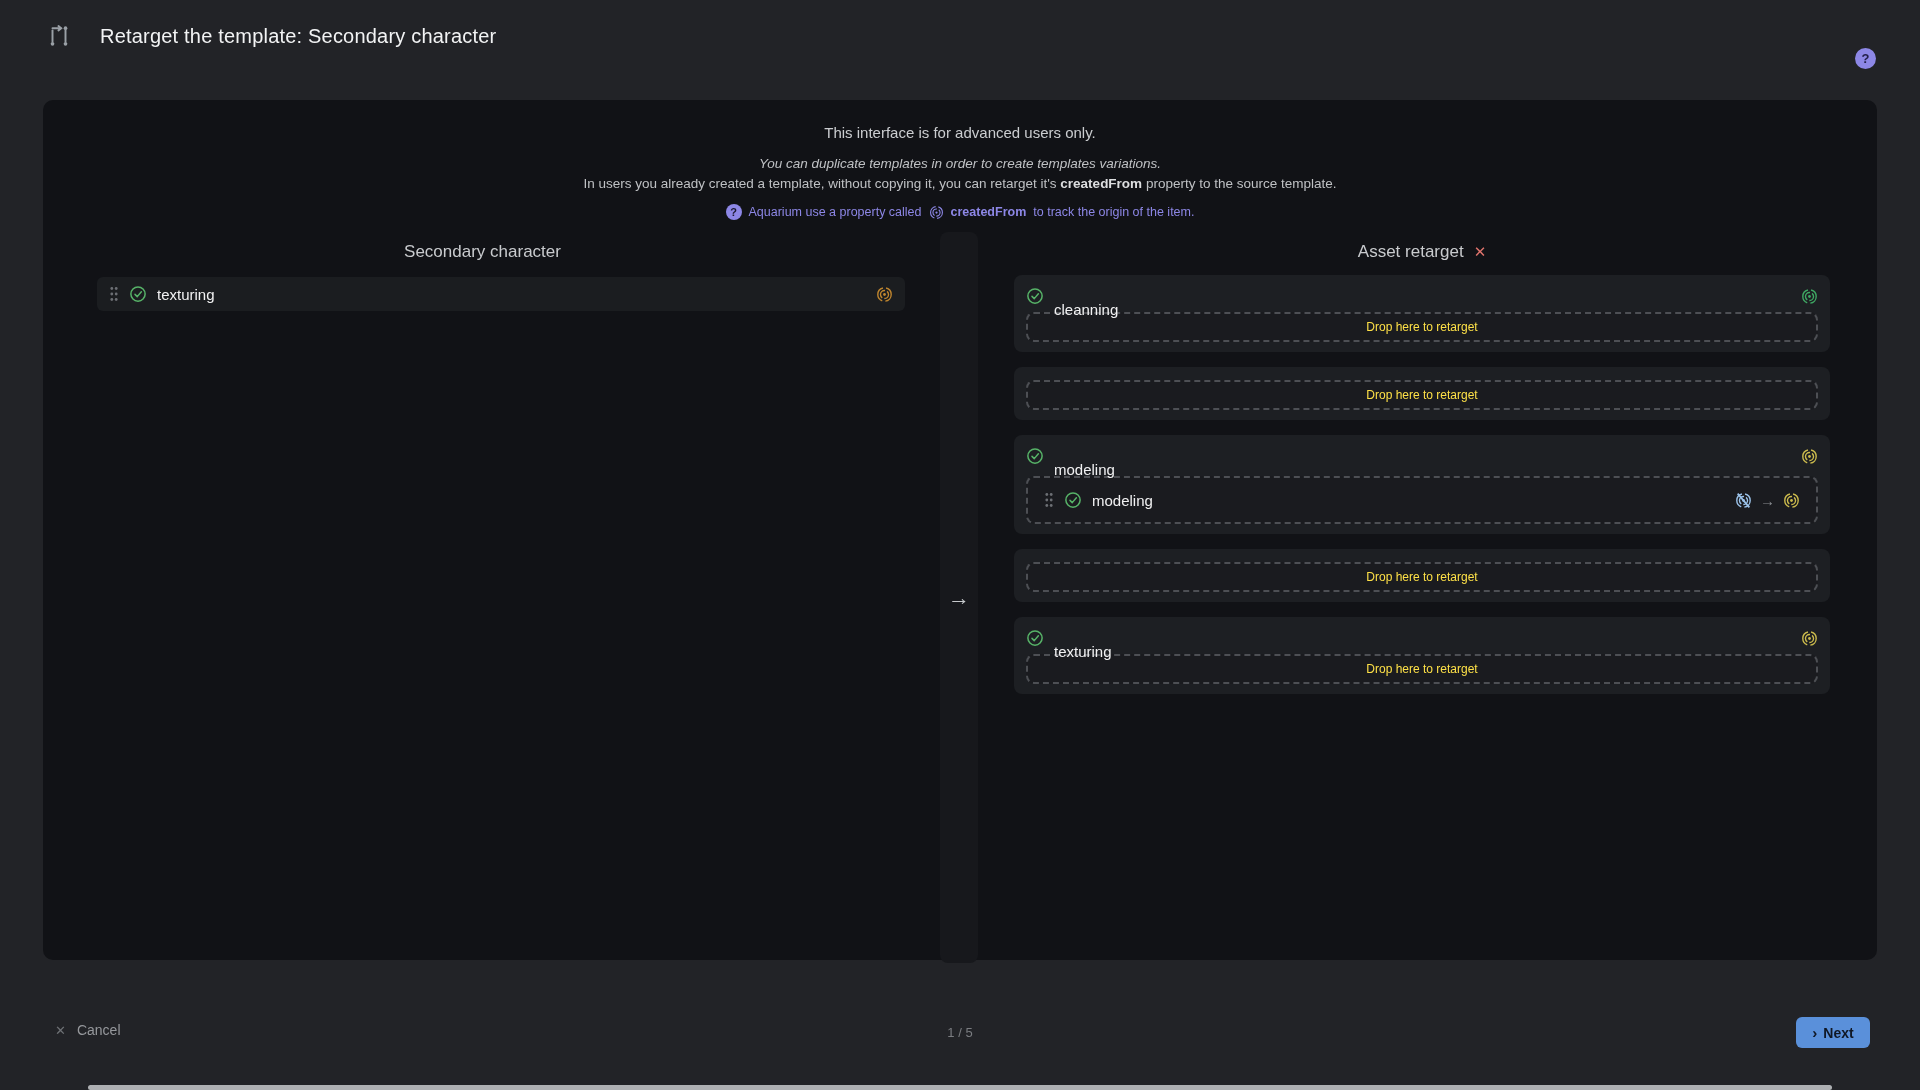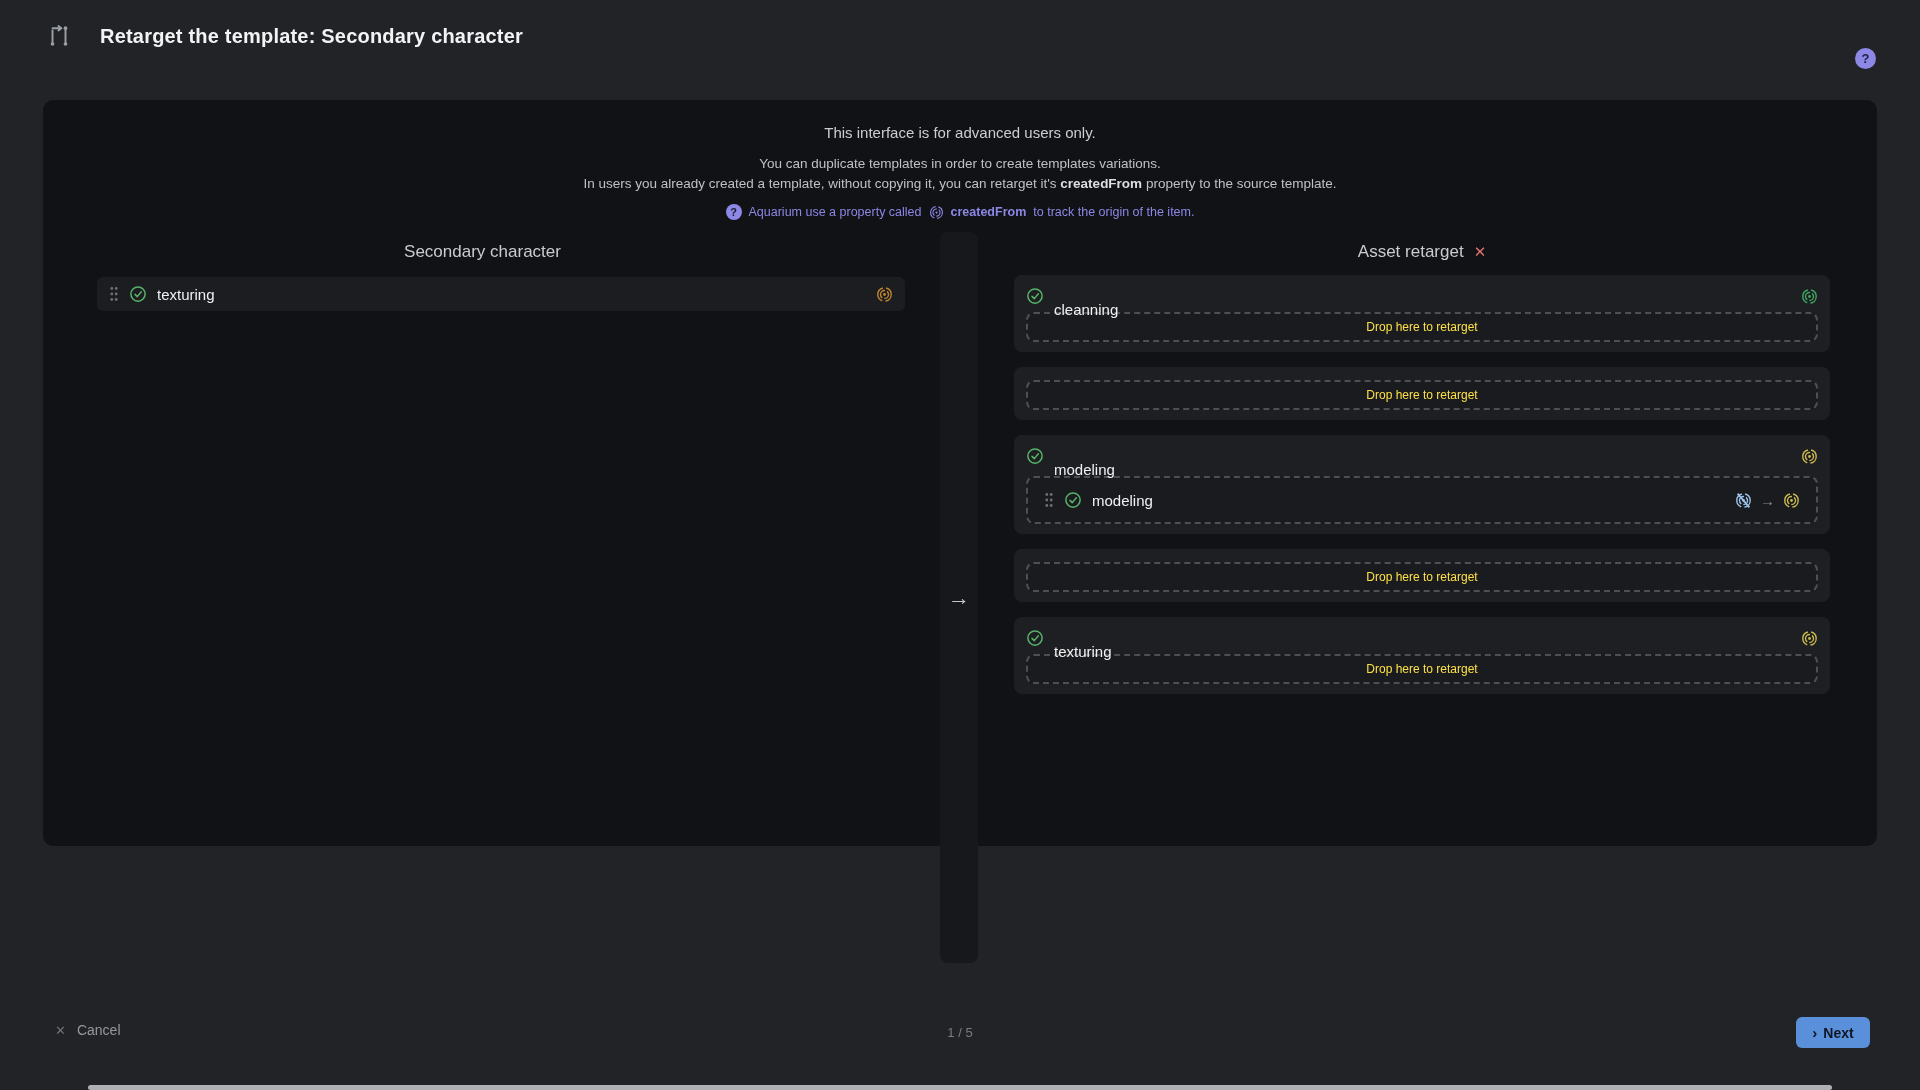--- a/index.html
+++ b/index.html
@@ -7,36 +7,36 @@
   body {
     background:#222327;
     font-family:"Liberation Sans","DejaVu Sans",sans-serif;
     color:#f1f1f2;
     position:relative;
   }
 
   
   .app-header { position:absolute; top:0; left:0; right:0; height:72px; display:flex; align-items:center; }
   .retarget-icon { margin-left:46px; display:flex; }
-  .page-title { margin-left:28px; font-size:20px; font-weight:700; color:#f2f3f4; letter-spacing:.2px; }
+  .page-title { margin-left:28px; font-size:20px; font-weight:400; color:#f2f3f4; letter-spacing:.2px; }
   .help-btn {
     position:absolute; right:44px; top:48px; width:21px; height:21px; border-radius:50%;
     background:#8d87e6; color:#23204a; font-size:13px; font-weight:700;
     display:flex; align-items:center; justify-content:center; cursor:pointer;
   }
 
   
   .main-panel {
-    position:absolute; left:43px; top:100px; width:1834px; height:746px;
+    position:absolute; left:43px; top:100px; width:1834px; height:860px;
     background:#111216; border-radius:10px;
   }
 
   .intro { text-align:center; padding-top:24px; }
   .intro-line1 { font-size:15px; color:#cbcdd0; margin-bottom:15px; }
-  .intro-line2 { font-size:13.5px; color:#bfc1c4; margin-bottom:5px; }
+  .intro-line2 { font-size:13.5px; color:#bfc1c4; margin-bottom:5px;font-style:italic; }
   .intro-line3 { font-size:13.5px; color:#bfc1c4; }
   .intro b { color:#dddee0; font-weight:700; }
   .tip-row {
     margin-top:13px; display:flex; justify-content:center; align-items:center; gap:7px;
     font-size:12.5px; color:#8d87e6;
   }
   .tip-row b { font-weight:700; color:#8d87e6; }
   .tip-help {
     width:16px; height:16px; border-radius:50%; background:#8d87e6; color:#1b1830;
     font-size:11px; font-weight:700; display:flex; align-items:center; justify-content:center;

